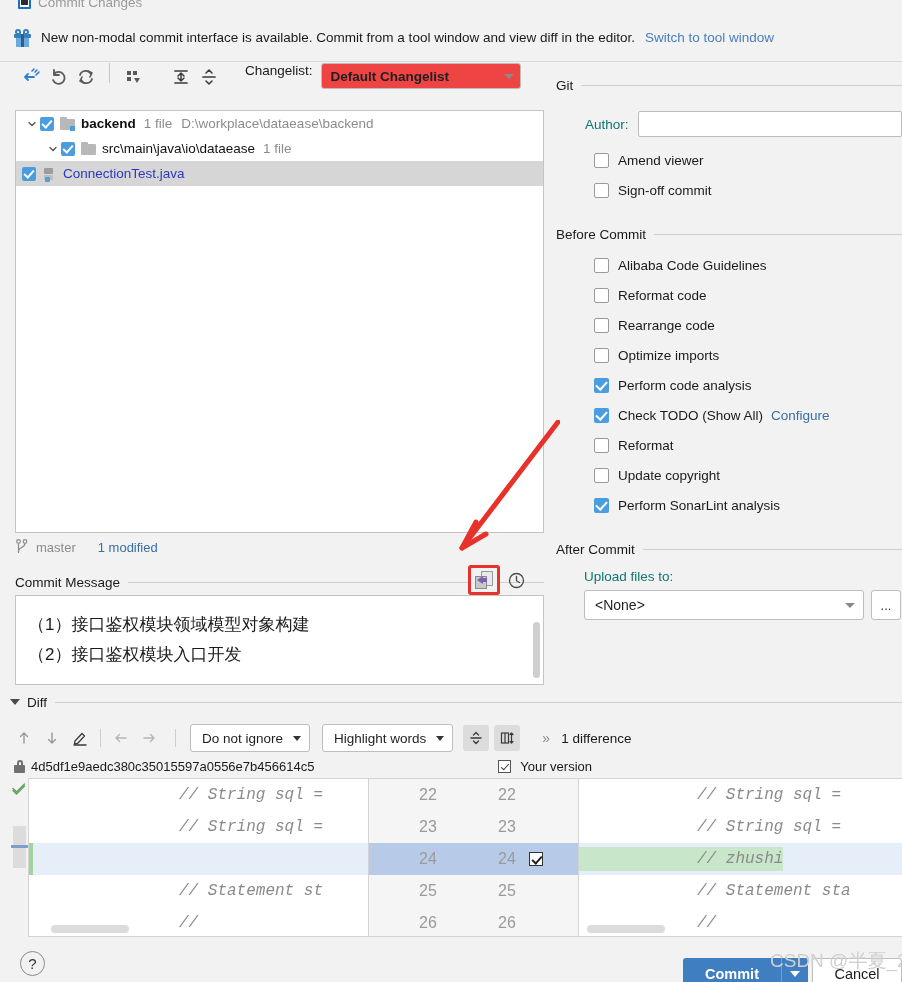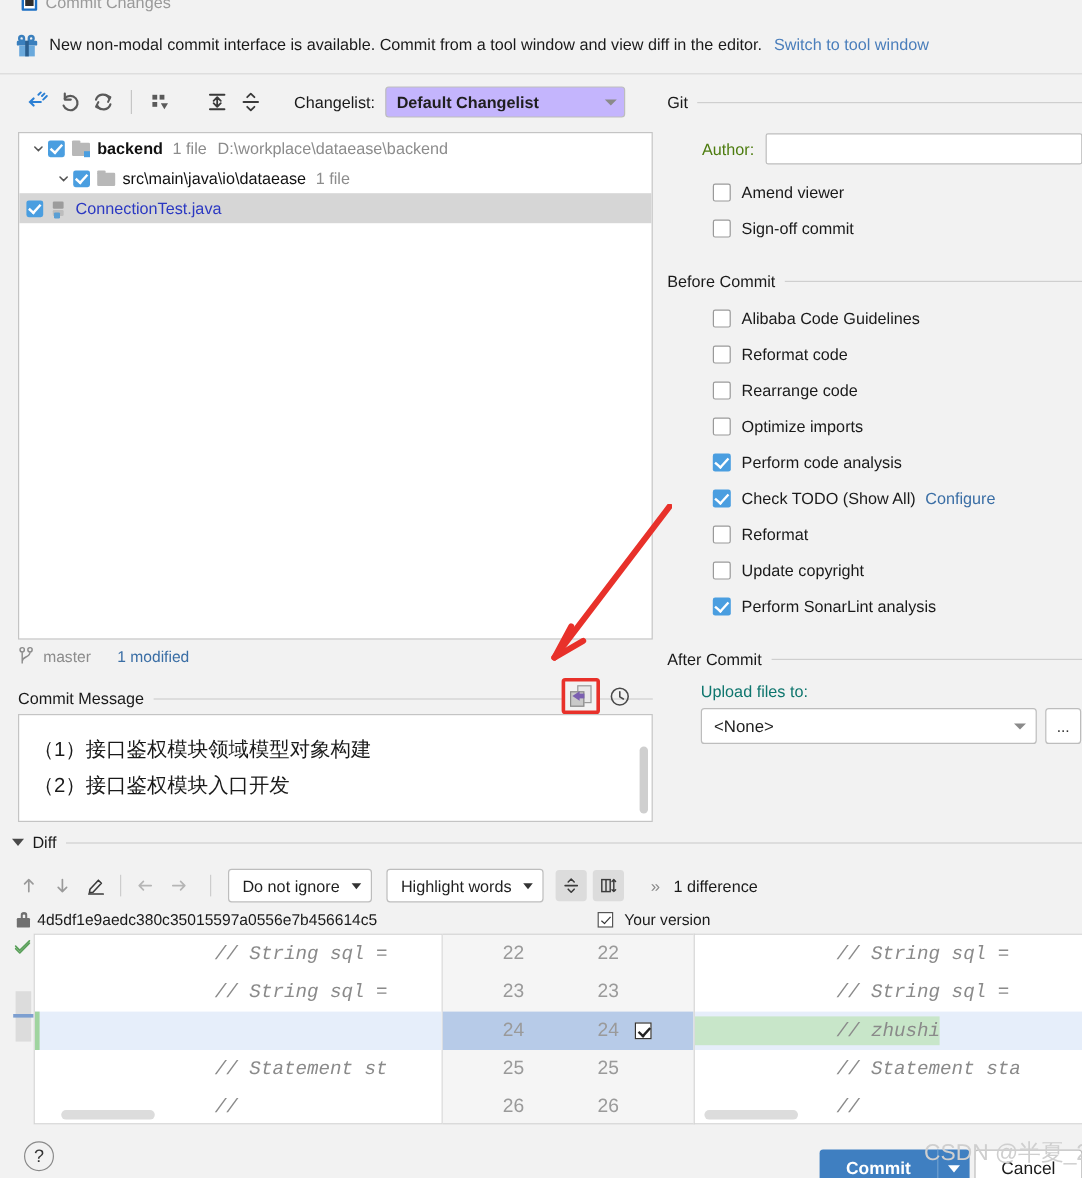--- a/index.html
+++ b/index.html
@@ -68,32 +68,32 @@
   .gift-icon .bowr { left: 9px; border-radius: 50% 50% 50% 0; }
   .banner-text { font-size: 13.5px; color: #1a1a1a; white-space: nowrap; }
   .banner-link {
     font-size: 13.5px; color: #4a7ebb; margin-left: 10px;
     cursor: pointer; white-space: nowrap;
   }
 
   
   .toolbar {
     position: absolute; left: 0; top: 63px; width: 902px; height: 44px;
-    display: flex; align-items: center; padding-left: 16px;
+    display: flex; align-items: flex-start; padding-left: 16px;
   }
   .tbtn {
     width: 28px; height: 28px; display: flex; align-items: center;
     justify-content: center; cursor: pointer; flex: none;
   }
   .tbtn svg { display: block; }
   .tb-sep { width: 1px; height: 20px; background: #c6c6c6; margin: 0 9px; flex: none; }
   .tb-gap { width: 20px; flex: none; }
   .changelist-label { font-size: 13.5px; color: #1a1a1a; margin: 0 8px 0 22px; white-space: nowrap; }
   .changelist-combo {
-    width: 200px; height: 26px; background: #c4b5fd;
+    width: 200px; height: 26px; background: #ef4444;
     border: 1px solid #bdbdbd; border-radius: 3px;
     display: flex; align-items: center; padding: 0 6px 0 9px;
     font-weight: bold; font-size: 13.5px; cursor: pointer;
   }
   .changelist-combo .val { flex: 1; white-space: nowrap; overflow: hidden; }
   .caret { width: 0; height: 0; border-left: 5px solid transparent;
     border-right: 5px solid transparent; border-top: 5px solid #8a8a8a; flex: none; }
 
   
   .filetree {
@@ -201,21 +201,21 @@
     position: absolute; right: 3px; top: 26px; width: 7px; height: 56px;
     background: #cfcfcf; border-radius: 4px;
   }
 
   
   .rpanel { position: absolute; left: 556px; top: 78px; width: 346px; }
   .grp-head { display: flex; align-items: center; margin-bottom: 4px; }
   .grp-title { font-size: 13.5px; color: #1a1a1a; padding-right: 8px; white-space: nowrap; }
   .grp-line { flex: 1; height: 1px; background: #cfcfcf; }
   .author-row { display: flex; align-items: center; margin: 18px 0 8px 0; }
-  .author-label { font-size: 13.5px; color: #4d7c0f; margin-left: 29px; margin-right: 9px; }
+  .author-label { font-size: 13.5px; color: #0f766e; margin-left: 29px; margin-right: 9px; }
   .author-input {
     flex: 1; height: 26px; background: #ffffff; border: 1px solid #bdbdbd;
     border-radius: 2px; font-size: 13px; padding: 0 6px;
     font-family: "Liberation Sans", sans-serif; outline: none;
   }
   .chk-row {
     display: flex; align-items: center; height: 30px;
     padding-left: 38px; cursor: pointer;
   }
   .chk {

